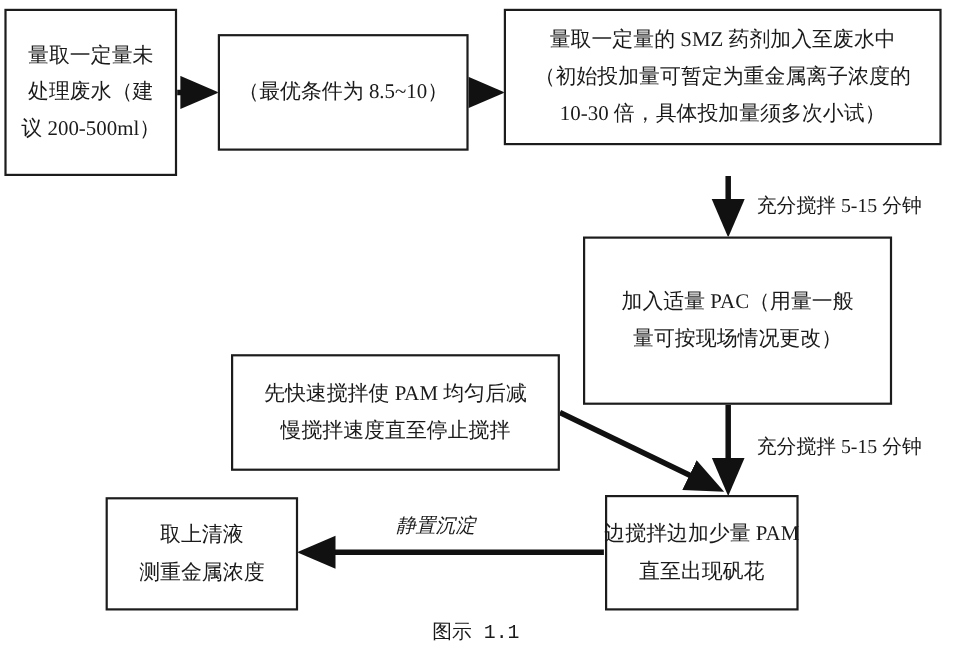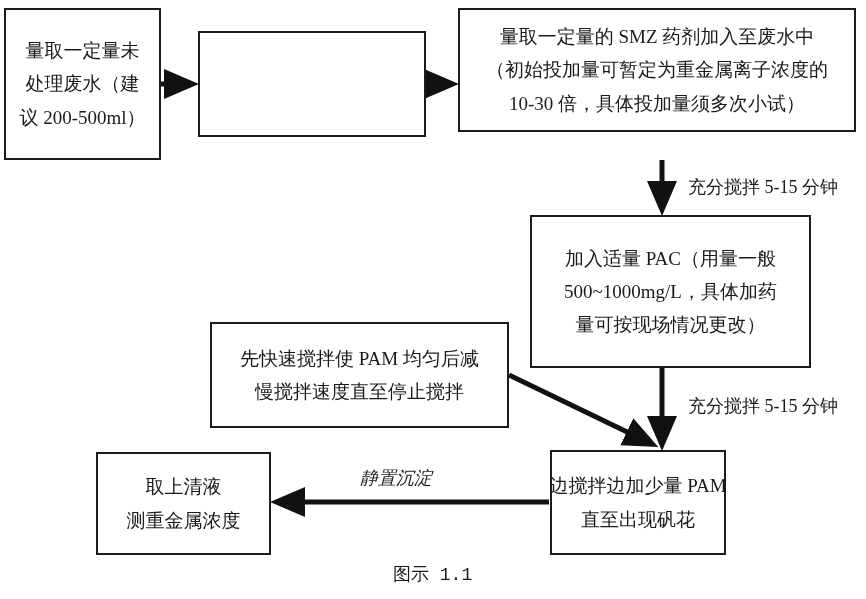--- a/index.html
+++ b/index.html
@@ -88,31 +88,31 @@
     <line x1="549" y1="502" x2="277" y2="502" stroke="#111111" stroke-width="5" marker-end="url(#arrowhead)"></line>
   </svg>
 
   <div class="node" style="left:4px; top:8px; width:157px; height:152px; font-size:19px;">
     <span class="ln">量取一定量未</span>
     <span class="ln">处理废水（建</span>
     <span class="ln">议 200-500ml）</span>
   </div>
 
   <div class="node" style="left:198px; top:31px; width:228px; height:106px; font-size:19px;">
+    <span class="ln">（最优条件为 8.5~10）</span>
   </div>
 
   <div class="node" style="left:458px; top:8px; width:398px; height:124px; font-size:19px;">
     <span class="ln">量取一定量的 SMZ 药剂加入至废水中</span>
     <span class="ln">（初始投加量可暂定为重金属离子浓度的</span>
     <span class="ln">10-30 倍，具体投加量须多次小试）</span>
   </div>
 
   <div class="node" style="left:530px; top:215px; width:281px; height:153px; font-size:19px;">
     <span class="ln">加入适量 PAC（用量一般</span>
-    <span class="ln">500~1000mg/L，具体加药</span>
     <span class="ln">量可按现场情况更改）</span>
   </div>
 
   <div class="node" style="left:210px; top:322px; width:299px; height:106px; font-size:19px;">
     <span class="ln">先快速搅拌使 PAM 均匀后减</span>
     <span class="ln">慢搅拌速度直至停止搅拌</span>
   </div>
 
   <div class="node" style="left:550px; top:450px; width:176px; height:105px; font-size:19px;">
     <span class="ln">边搅拌边加少量 PAM</span>

